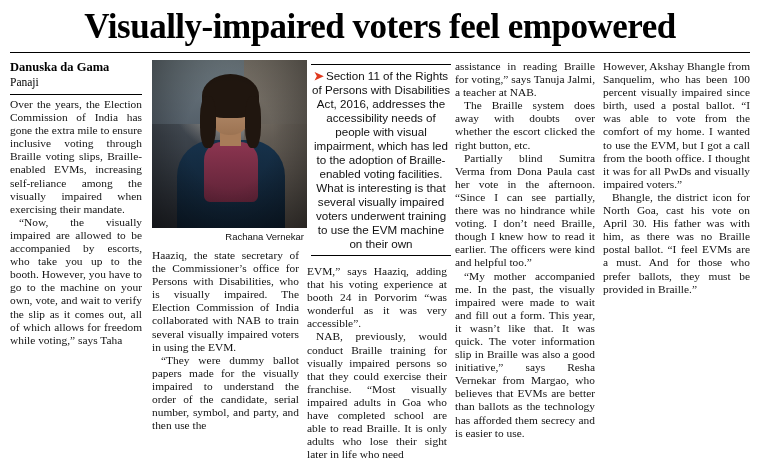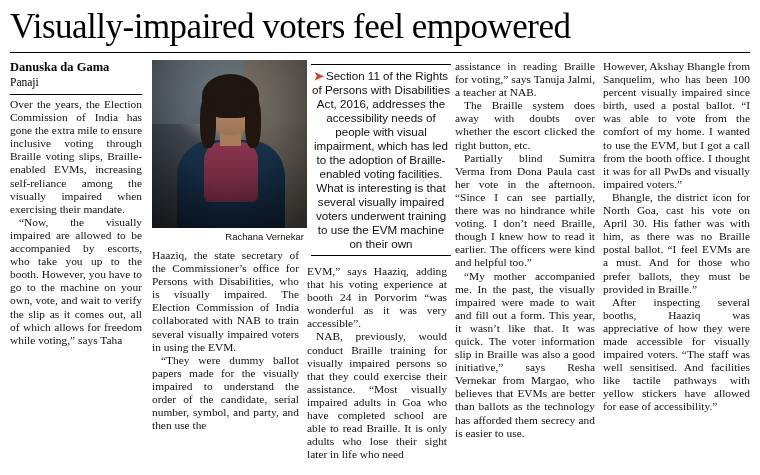--- a/index.html
+++ b/index.html
@@ -16,23 +16,24 @@
   }
   .page {
     position: relative;
     width: 760px;
     height: 475px;
     box-sizing: border-box;
     padding: 6px 10px 4px 10px;
   }
   .headline {
     font-family: "Liberation Serif", serif;
-    font-weight: normal;
+    font-weight: bold;
     font-size: 35px;
     line-height: 38px;
+    text-align: center;
     letter-spacing: -0.5px;
     margin: 2px 0 6px 0;
     color: #000000;
   }
   .rule {
     border-top: 1px solid #000;
     margin: 0 0 7px 0;
   }
   .body-grid {
     display: flex;
@@ -234,30 +235,29 @@
 
     <div class="col col3">
       <div class="pullbox">
         <div class="pullbox-rule-top"></div>
         <div class="pullbox-inner">
           <span class="arrow">➤</span><span>Section 11 of the Rights of Persons with Disabilities Act, 2016, addresses the accessibility needs of people with visual impairment, which has led to the adoption of Braille-enabled voting facilities. What is interesting is that several visually impaired voters underwent training to use the EVM machine on their own</span>
         </div>
         <div class="pullbox-rule-bot"></div>
       </div>
       <p class="txt first">EVM,” says Haaziq, adding that his voting experience at booth 24 in Porvorim “was wonderful as it was very accessible”.</p>
-      <p class="txt">NAB, previously, would conduct Braille training for visually impaired persons so that they could exercise their assistance. “Most visually impaired adults in Goa who have completed school are able to read Braille. It is only adults who lose their sight later in life who need</p>
+      <p class="txt">NAB, previously, would conduct Braille training for visually impaired persons so that they could exercise their franchise. “Most visually impaired adults in Goa who have completed school are able to read Braille. It is only adults who lose their sight later in life who need</p>
     </div>
 
     <div class="col col4">
       <p class="txt first">assistance in reading Braille for voting,” says Tanuja Jalmi, a teacher at NAB.</p>
       <p class="txt">The Braille system does away with doubts over whether the escort clicked the right button, etc.</p>
       <p class="txt">Partially blind Sumitra Verma from Dona Paula cast her vote in the afternoon. “Since I can see partially, there was no hindrance while voting. I don’t need Braille, though I knew how to read it earlier. The officers were kind and helpful too.”</p>
       <p class="txt">“My mother accompanied me. In the past, the visually impaired were made to wait and fill out a form. This year, it wasn’t like that. It was quick. The voter information slip in Braille was also a good initiative,” says Resha Vernekar from Margao, who believes that EVMs are better than ballots as the technology has afforded them secrecy and is easier to use.</p>
     </div>
 
     <div class="col col5">
       <p class="txt first">However, Akshay Bhangle from Sanquelim, who has been 100 percent visually impaired since birth, used a postal ballot. “I was able to vote from the comfort of my home. I wanted to use the EVM, but I got a call from the booth office. I thought it was for all PwDs and visually impaired voters.”</p>
       <p class="txt">Bhangle, the district icon for North Goa, cast his vote on April 30. His father was with him, as there was no Braille postal ballot. “I feel EVMs are a must. And for those who prefer ballots, they must be provided in Braille.”</p>
-      <p class="txt">After inspecting several booths, Haaziq was appreciative of how they were made accessible for visually impaired voters. “The staff was well sensitised. And facilities like tactile pathways with yellow stickers have allowed for ease of accessibility.”</p>
     </div>
 
   </div>
 </div>
 
 </body></html>

